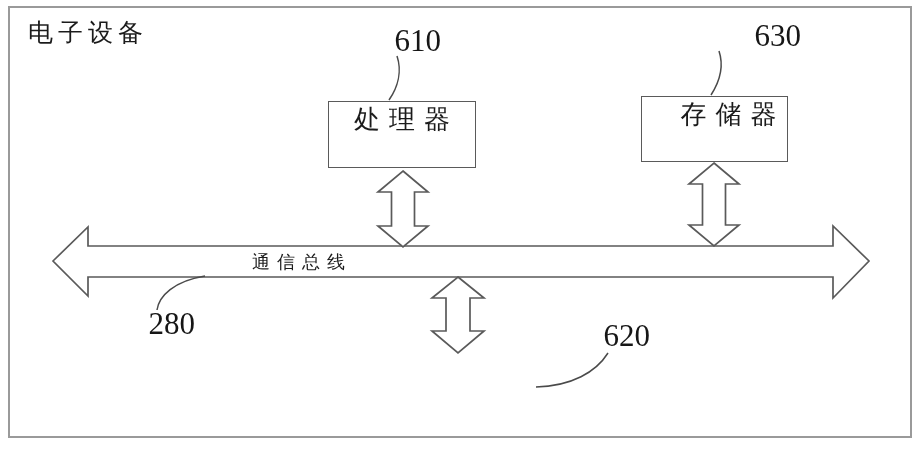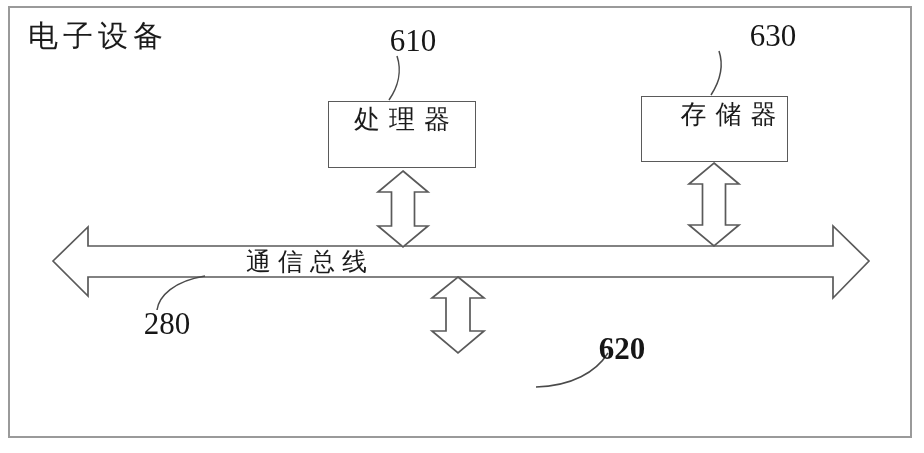--- a/index.html
+++ b/index.html
@@ -29,21 +29,21 @@
     position: absolute;
     left: 0;
     top: 0;
     width: 924px;
     height: 453px;
   }
   .title-label {
     position: absolute;
     left: 28px;
     top: 16px;
-    font-size: 30px;
+    font-size: 25px;
     letter-spacing: 5px;
     color: #1b1b1b;
     white-space: nowrap;
   }
   .comp-box {
     position: absolute;
     border: 1.6px solid #5a5a5a;
     box-sizing: border-box;
     background: #ffffff;
     display: flex;
@@ -54,42 +54,42 @@
     color: #1b1b1b;
     letter-spacing: 9px;
     text-indent: 9px;
     white-space: nowrap;
   }
   .box-processor { left: 328px; top: 101px; width: 148px; height: 67px; }
   .box-memory    { left: 641px; top: 96px;  width: 147px; height: 66px; padding-left: 28px; }
   .box-comm      { left: 386px; top: 353px; width: 149px; height: 64px; }
   .bus-label {
     position: absolute;
-    left: 232px;
+    left: 224px;
     top: 247px;
     width: 156px;
     height: 30px;
     line-height: 30px;
     text-align: center;
-    font-size: 25px;
+    font-size: 18px;
     letter-spacing: 7px;
     color: #1b1b1b;
     white-space: nowrap;
   }
   .ref-num {
     position: absolute;
     width: 56px;
-    text-align: center;
+    text-align: right;
     font-size: 31px;
     color: #161616;
     white-space: nowrap;
   }
   .ref-610 { left: 385px; top: 23px; }
   .ref-630 { left: 745px; top: 18px; }
-  .ref-620 { left: 594px; top: 331px; font-weight: bold; }
+  .ref-620 { left: 594px; top: 318px; }
   .ref-640 { left: 139px; top: 306px; }
 </style>
 </head>
 <body>
 
 <div class="stage">
 
   <div class="frame"></div>
 
   <svg class="svg-layer" viewBox="0 0 924 453" xmlns="http://www.w3.org/2000/svg">

